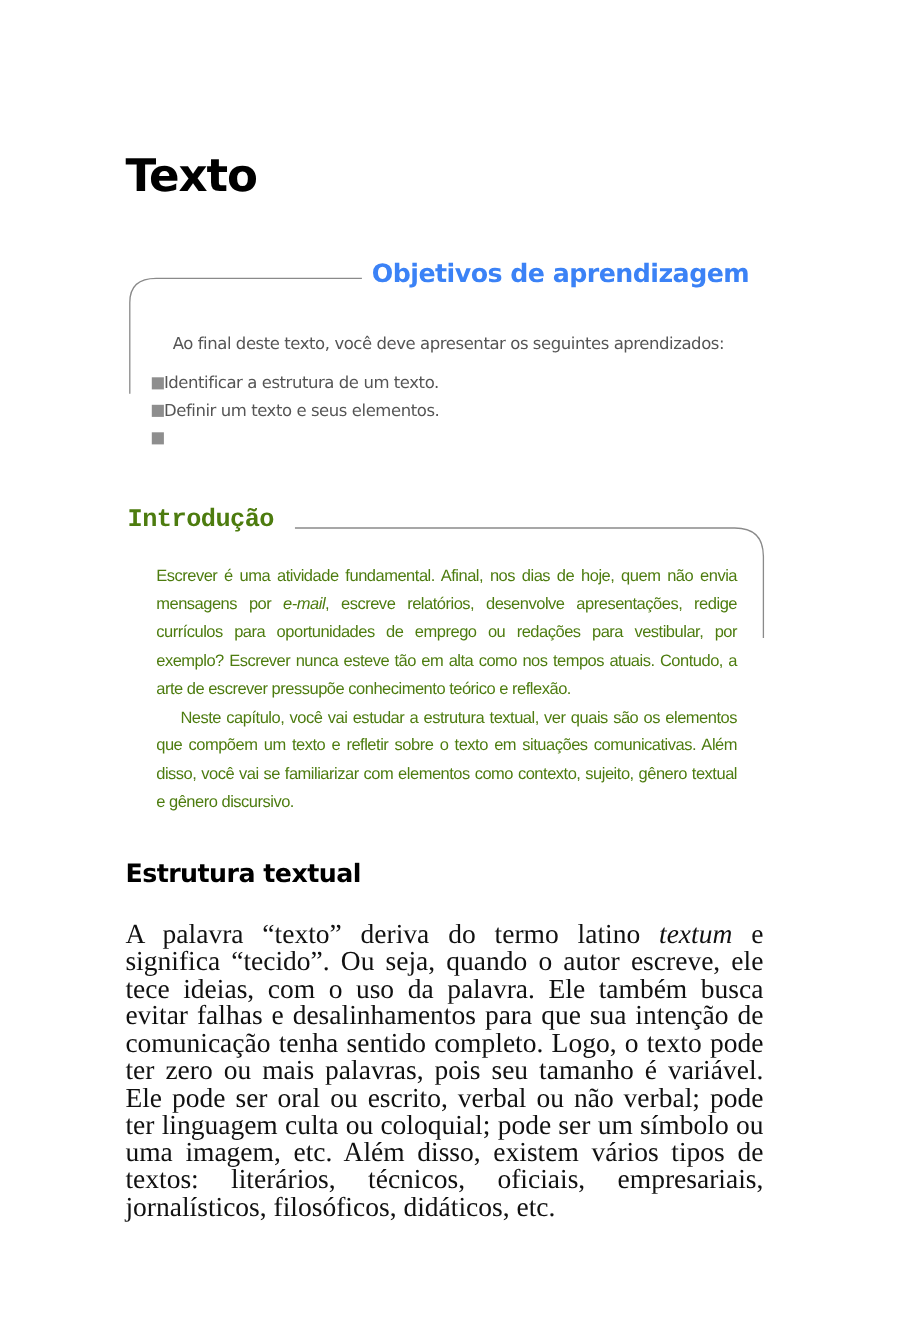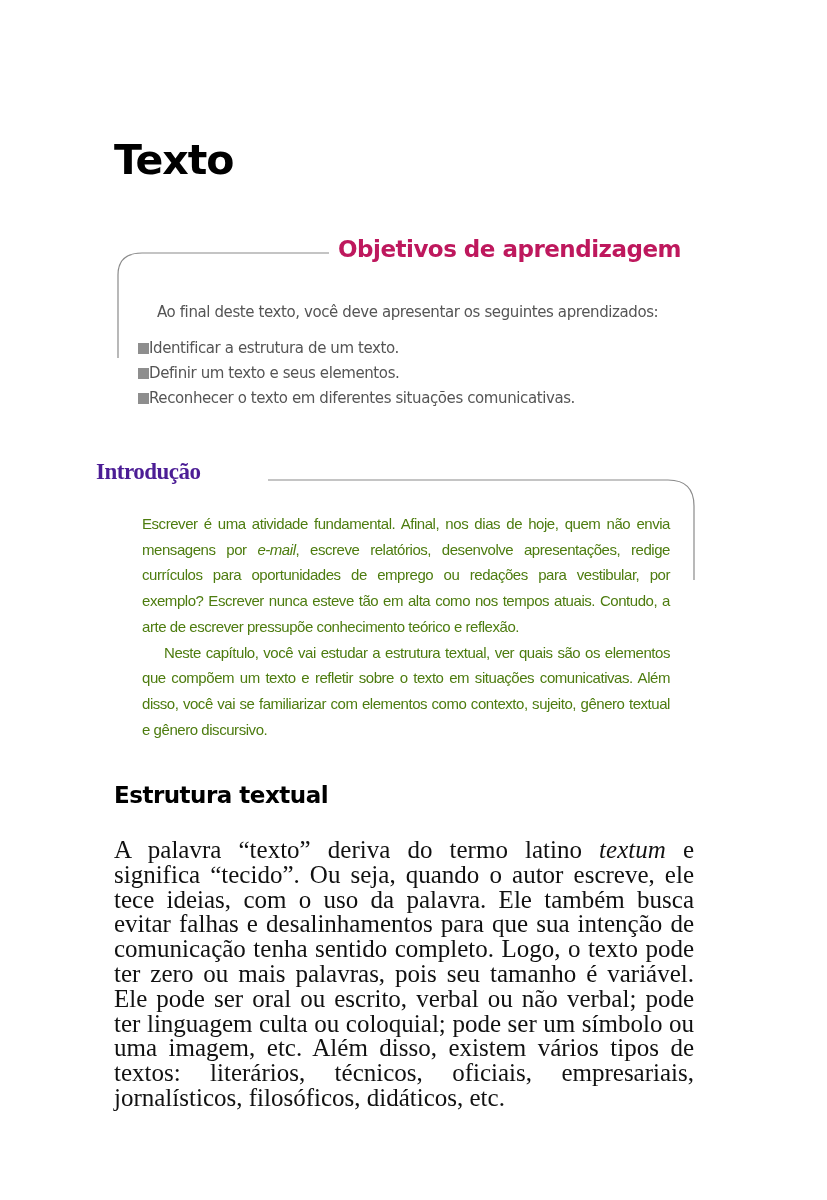--- a/index.html
+++ b/index.html
@@ -9,42 +9,42 @@
     position: absolute; left: 114px; top: 136px;
     font-family: "DejaVu Sans", sans-serif; font-weight: bold;
     font-size: 41px; letter-spacing: -1px; color: #000; margin: 0;
   }
 
   
   #obj-frame { position: absolute; left: 117px; top: 240px; width: 230px; height: 120px; }
   #obj-title {
     position: absolute; left: 338px; top: 236px;
     font-family: "DejaVu Sans", sans-serif; font-weight: bold;
-    font-size: 23px; letter-spacing: -0.5px; color: #be185d; margin: 0; white-space: nowrap;
+    font-size: 23px; letter-spacing: -0.5px; color: #3b82f6; margin: 0; white-space: nowrap;
   }
   #obj-intro {
     position: absolute; left: 142px; top: 288px;
     font-family: "DejaVu Sans", sans-serif; font-size: 15px; color: #555;
     letter-spacing: -0.4px; white-space: nowrap; margin: 15px;
   }
   #obj-list { position: absolute; left: 138px; top: 336px; margin: 0; padding: 0; list-style: none; }
   #obj-list li {
     font-family: "DejaVu Sans", sans-serif; font-size: 15px; color: #555;
     letter-spacing: -0.4px; white-space: nowrap; height: 25px; line-height: 25px; position: relative; padding-left: 11px;
   }
   #obj-list li .bullet {
     position: absolute; left: 0; top: 7px; width: 11px; height: 11px; background: #8e8e8e;
   }
 
   
   #intro-frame { position: absolute; left: 268px; top: 470px; width: 428px; height: 112px; }
   #intro-title {
-    position: absolute; left: 96px; top: 459px;
-    font-family: Liberation Serif, serif; font-weight: bold;
-    font-size: 23px; letter-spacing: -0.5px; color: #4c1d95; margin: 0; white-space: nowrap;
+    position: absolute; left: 116px; top: 459px;
+    font-family: Liberation Mono, monospace; font-weight: bold;
+    font-size: 23px; letter-spacing: -0.5px; color: #4d7c0f; margin: 0; white-space: nowrap;
   }
   #intro-body {
     position: absolute; left: 142px; top: 511px; width: 528px;
     font-family: Liberation Sans, sans-serif; font-size: 15px; color: #4d7c0f;
     line-height: 25.7px; letter-spacing: -0.45px; text-align: justify; margin: 0;
   }
   #intro-body p { margin: 0; }
   #intro-body p.indent { text-indent: 22px; }
 
   
@@ -67,21 +67,21 @@
 <h1 id="page-title">Texto</h1>
 
 <svg id="obj-frame" viewBox="0 0 230 120" preserveAspectRatio="none">
   <path d="M 1 118 L 1 35 Q 1 13 25 13 L 212 13" fill="none" stroke="#8a8a8a" stroke-width="1.2"></path>
 </svg>
 <h2 id="obj-title">Objetivos de aprendizagem</h2>
 <p id="obj-intro">Ao final deste texto, você deve apresentar os seguintes aprendizados:</p>
 <ul id="obj-list">
   <li><span class="bullet"></span><span>Identificar a estrutura de um texto.</span></li>
   <li><span class="bullet"></span><span>Definir um texto e seus elementos.</span></li>
-  <li><span class="bullet"></span><span>Reconhecer o texto em diferentes situações comunicativas.</span></li>
+  <li><span class="bullet"></span></li>
 </ul>
 
 <svg id="intro-frame" viewBox="0 0 428 112" preserveAspectRatio="none">
   <path d="M 0 10 L 400 10 Q 426 10 426 36 L 426 110" fill="none" stroke="#8a8a8a" stroke-width="1.2"></path>
 </svg>
 <h2 id="intro-title">Introdução</h2>
 <div id="intro-body">
   <p><span>Escrever é uma atividade fundamental. Afinal, nos dias de hoje, quem não envia mensagens por </span><em>e-mail</em><span>, escreve relatórios, desenvolve apresentações, redige currículos para oportunidades de emprego ou redações para vestibular, por exemplo? Escrever nunca esteve tão em alta como nos tempos atuais. Contudo, a arte de escrever pressupõe conhecimento teórico e reflexão.</span></p>
   <p class="indent">Neste capítulo, você vai estudar a estrutura textual, ver quais são os elementos que compõem um texto e refletir sobre o texto em situações comunicativas. Além disso, você vai se familiarizar com elementos como contexto, sujeito, gênero textual e gênero discursivo.</p>
 </div>

